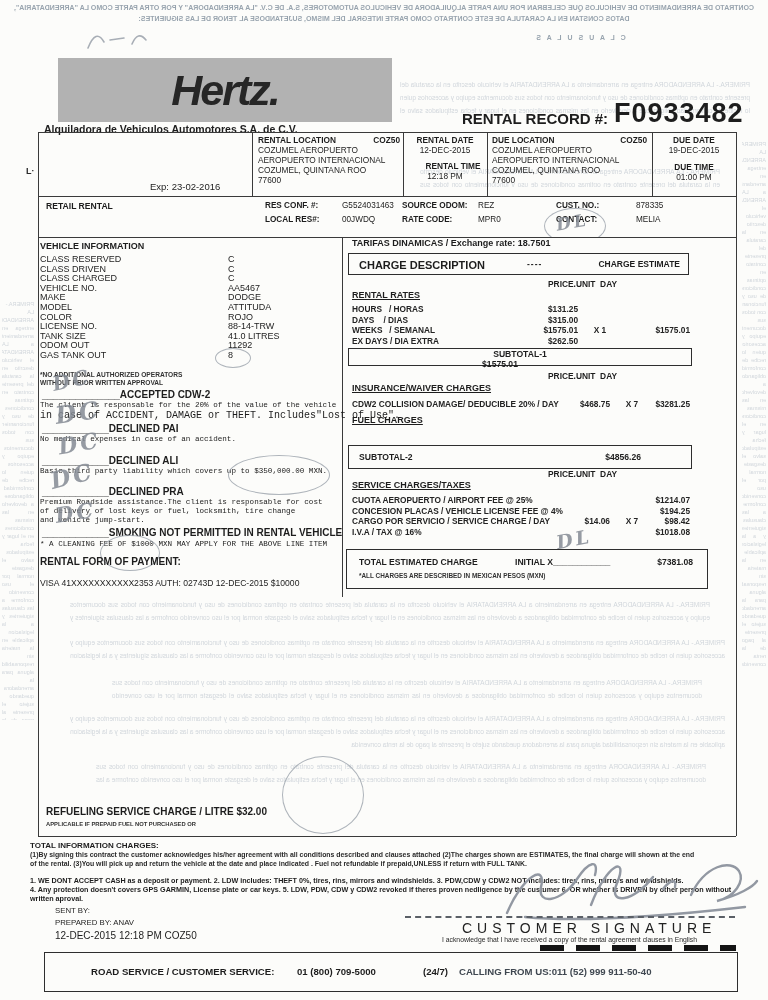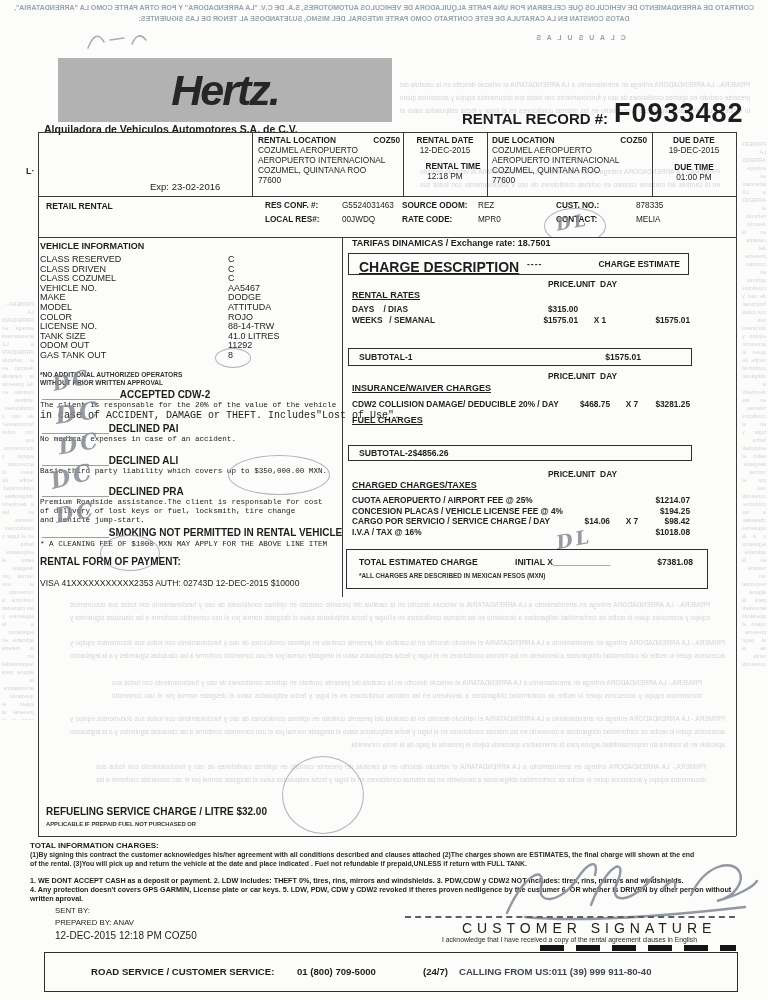--- a/index.html
+++ b/index.html
@@ -124,21 +124,21 @@
   <div class="abs" style="left:40px;top:255px;width:290px;">
     <div class="vrow">
         <span class="vl1">CLASS RESERVED</span>
         <span>C</span>
       </div>
     <div class="vrow">
         <span class="vl1">CLASS DRIVEN</span>
         <span>C</span>
       </div>
     <div class="vrow">
-        <span class="vl1">CLASS COZUMEL</span>
+        <span class="vl1">CLASS CHARGED</span>
         <span>C</span>
       </div>
     <div class="vrow">
         <span class="vl1">VEHICLE NO.</span>
         <span>AA5467</span>
       </div>
     <div class="vrow">
         <span class="vl1">MAKE</span>
         <span>DODGE</span>
       </div>
@@ -195,67 +195,79 @@
   <div class="abs b" style="left:42px;top:527px;font-size:10px;">____________SMOKING NOT PERMITTED IN RENTAL VEHICLE</div>
   <div class="abs mono" style="left:40px;top:540px;font-size:7.6px;">* A CLEANING FEE OF $1000 MXN MAY APPLY FOR THE ABOVE LINE ITEM</div>
   <div class="pencil" style="left:100px;top:535px;width:58px;height:34px;"></div>
 
   <div class="abs b" style="left:40px;top:556px;font-size:10px;">RENTAL FORM OF PAYMENT:</div>
   <div class="abs" style="left:40px;top:578px;font-size:8.6px;">VISA 41XXXXXXXXXXX2353  AUTH: 02743D 12-DEC-2015 $10000</div>
 
   <div class="abs b" style="left:352px;top:238px;font-size:9px;">TARIFAS DINAMICAS / Exchange rate: 18.7501</div>
 
   <div class="box" style="left:348px;top:253px;width:341px;height:22px;">
-    <span class="abs b" style="left:10px;top:5px;font-size:14px;text-decoration:underline;">CHARGE DESCRIPTION</span>
+    <span class="abs b" style="left:10px;top:5px;font-size:11px;">CHARGE DESCRIPTION</span>
     <span class="abs b" style="left:178px;top:5px;font-size:8.5px;letter-spacing:1px;">----</span>
     <span class="abs b" style="right:8px;top:5px;font-size:8.5px;">CHARGE ESTIMATE</span>
   </div>
 
   <div class="abs b" style="left:548px;top:279px;font-size:8.4px;white-space:pre;">PRICE.UNIT  DAY</div>
   <div class="abs sect" style="left:352px;top:290px;">RENTAL RATES</div>
 
   <div class="abs" style="left:352px;top:304px;width:338px;">
+    <div class="crow">
+        <span class="lb mono" style="white-space:pre;font-family:'Liberation Sans',sans-serif;">HOURS   / HORAS</span>
+        <span class="pr">$131.25</span>
+        <span class="qt"></span>
+        <span class="tt"></span>
+      </div>
     <div class="crow">
         <span class="lb" style="white-space:pre;">DAYS    / DIAS</span>
         <span class="pr">$315.00</span>
         <span class="qt"></span>
         <span class="tt"></span>
       </div>
     <div class="crow">
         <span class="lb" style="white-space:pre;">WEEKS   / SEMANAL</span>
         <span class="pr">$1575.01</span>
         <span class="qt">X 1</span>
         <span class="tt">$1575.01</span>
       </div>
-  </div>
-
-  <div class="box" style="left:348px;top:348px;width:344px;height:18px;display:flex;align-items:center;justify-content:space-between;padding:0 10px;">
+    <div class="crow">
+        <span class="lb" style="white-space:pre;">EX DAYS / DIA EXTRA</span>
+        <span class="pr">$262.50</span>
+        <span class="qt"></span>
+        <span class="tt"></span>
+      </div>
+  </div>
+
+  <div class="box" style="left:348px;top:348px;width:344px;height:18px;display:flex;align-items:center;justify-content:space-between;padding:0 10px;flex-direction:column;">
     <span class="b" style="font-size:8.6px;">SUBTOTAL-1</span>
     <span class="b" style="font-size:8.6px;margin-right:40px;">$1575.01</span>
   </div>
 
   <div class="abs b" style="left:548px;top:371px;font-size:8.4px;white-space:pre;">PRICE.UNIT  DAY</div>
   <div class="abs sect" style="left:352px;top:383px;">INSURANCE/WAIVER CHARGES</div>
   <div class="abs" style="left:352px;top:399px;width:338px;">
     <div class="crow">
         <span class="lb" style="flex:0 0 212px;">CDW2 COLLISION DAMAGE/ DEDUCIBLE 20% / DAY</span>
         <span class="pr" style="flex:0 0 46px;">$468.75</span>
         <span class="qt">X 7</span>
         <span class="tt" style="flex:0 0 36px;">$3281.25</span>
       </div>
   </div>
   <div class="abs sect" style="left:352px;top:415px;">FUEL CHARGES</div>
 
-  <div class="box" style="left:348px;top:445px;width:344px;height:16px;display:flex;align-items:center;padding:0 10px;">
+  <div class="box" style="left:348px;top:445px;width:344px;height:24px;display:flex;align-items:center;justify-content:space-between;padding:0 10px;">
     <span class="b" style="font-size:8.6px;">SUBTOTAL-2</span>
     <span class="b" style="font-size:8.6px;margin-right:40px;">$4856.26</span>
   </div>
 
   <div class="abs b" style="left:548px;top:469px;font-size:8.4px;white-space:pre;">PRICE.UNIT  DAY</div>
-  <div class="abs sect" style="left:352px;top:480px;">CHARGED CHARGES/TAXES</div>
+  <div class="abs sect" style="left:352px;top:480px;">SERVICE CHARGES/TAXES</div>
   <div class="abs" style="left:352px;top:495px;width:338px;">
     <div class="crow">
         <span class="lb" style="flex:0 0 212px;">CUOTA AEROPUERTO / AIRPORT FEE @ 25%</span>
         <span class="pr" style="flex:0 0 46px;"></span>
         <span class="qt"></span>
         <span class="tt" style="flex:0 0 36px;">$1214.07</span>
       </div>
     <div class="crow">
         <span class="lb" style="flex:0 0 212px;">CONCESION PLACAS / VEHICLE LICENSE FEE @ 4%</span>
         <span class="pr" style="flex:0 0 46px;"></span>
@@ -311,16 +323,16 @@
   </svg>
   <div class="dashline" style="left:405px;top:916px;width:330px;"></div>
   <div class="abs" style="left:462px;top:920px;font-size:14px;font-weight:500;letter-spacing:5px;color:#222;">CUSTOMER SIGNATURE</div>
   <div class="abs" style="left:442px;top:936px;font-size:6.8px;color:#2a2a2a;">I acknowledge that I have received a copy of the rental agreement clauses in English</div>
   <div class="abs" style="left:540px;top:945px;width:196px;height:6px;background:repeating-linear-gradient(90deg,#141414 0 24px,transparent 24px 36px);"></div>
 
   <div class="box" style="left:44px;top:952px;width:694px;height:40px;border-width:1.6px;">
     <span class="abs b" style="left:46px;top:13px;font-size:9.6px;">ROAD SERVICE / CUSTOMER SERVICE:</span>
     <span class="abs b" style="left:252px;top:13px;font-size:9.6px;">01 (800) 709-5000</span>
     <span class="abs b" style="left:378px;top:13px;font-size:9.6px;">(24/7)</span>
-    <span class="abs b" style="left:414px;top:13px;font-size:9.6px;color:#3f4750;">CALLING FROM US:011 (39) 999 911-80-40</span>
+    <span class="abs b" style="left:414px;top:13px;font-size:9.6px;color:#3f4750;">CALLING FROM US:011 (52) 999 911-50-40</span>
   </div>
 
 </div>
 
 </body></html>

